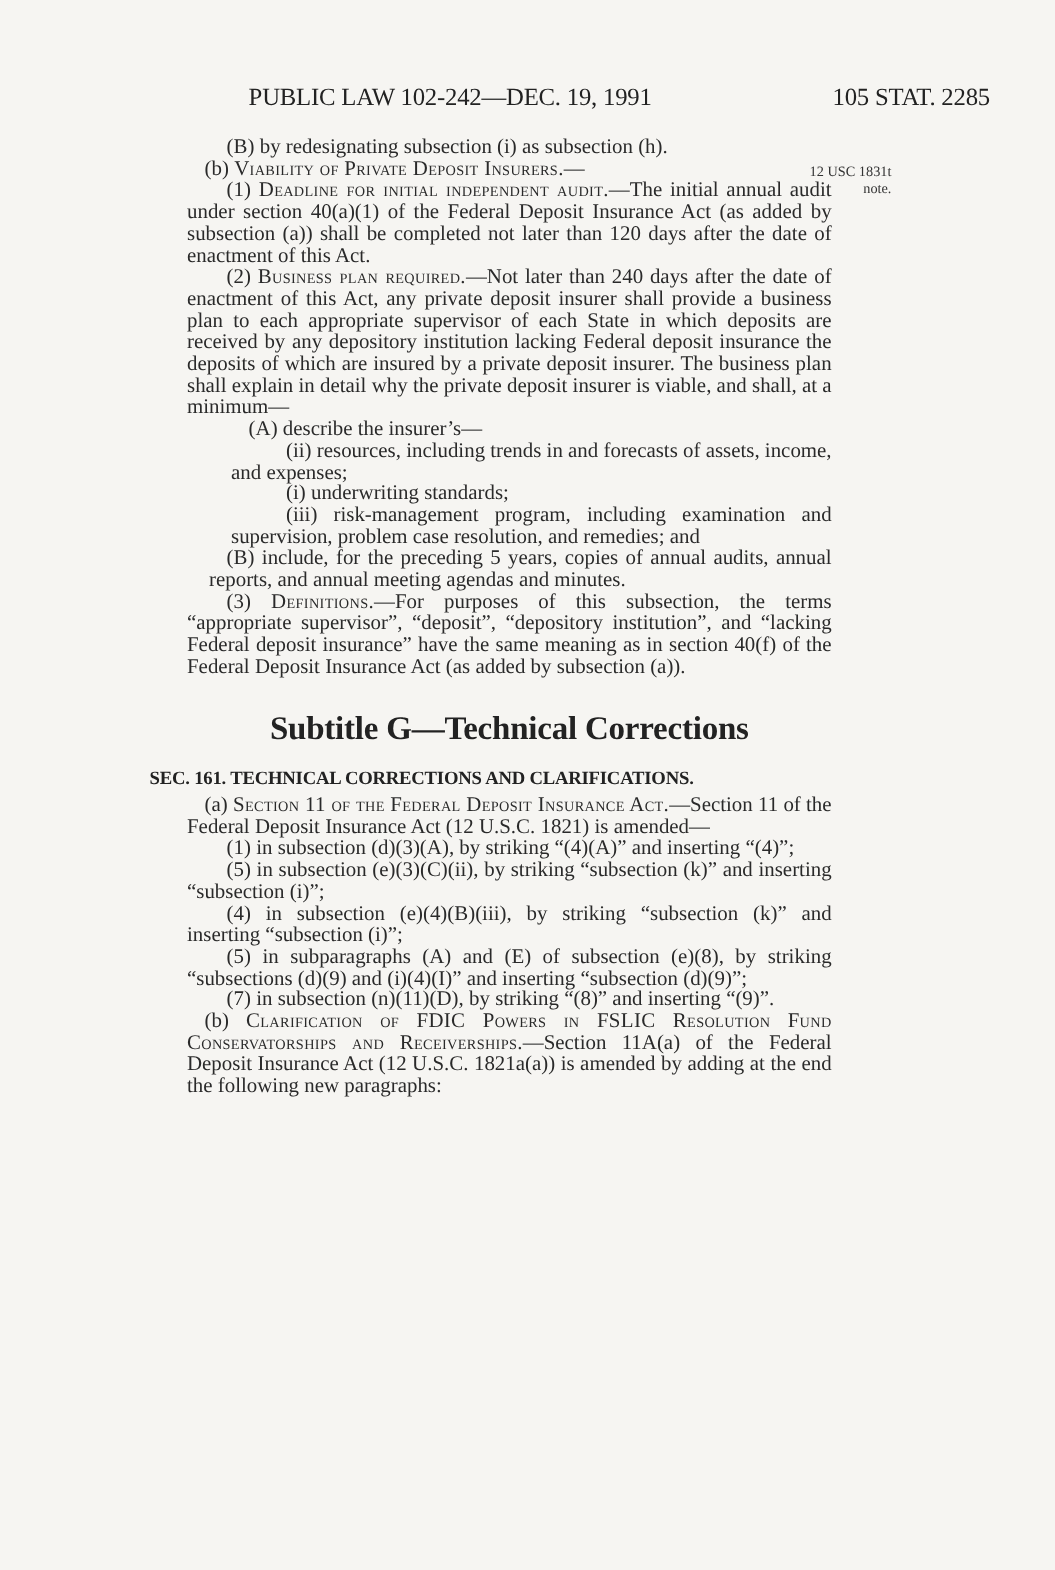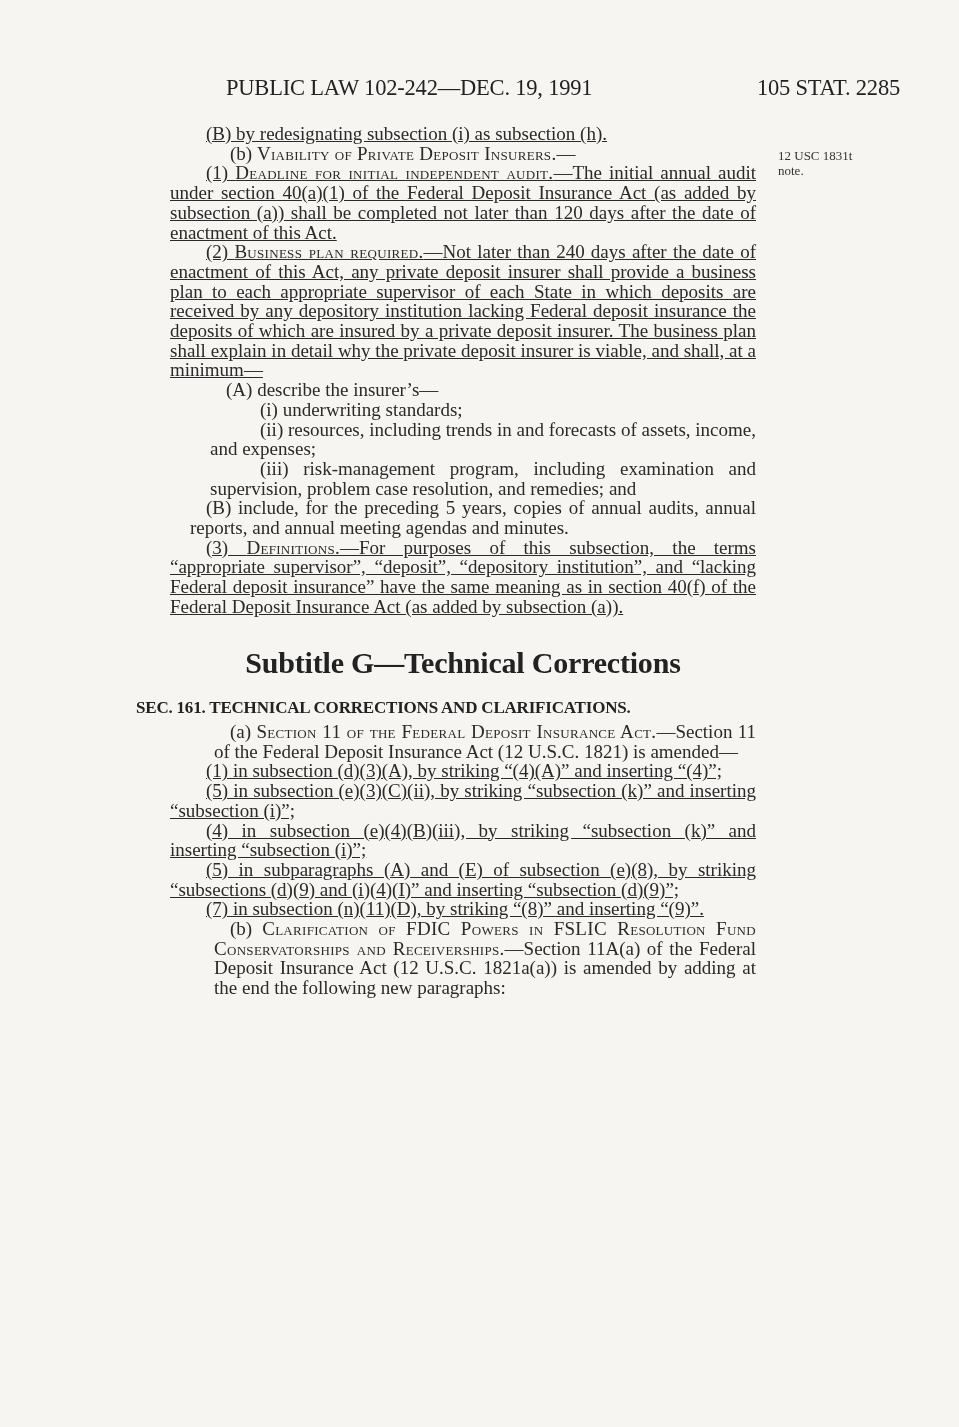--- a/index.html
+++ b/index.html
@@ -13,33 +13,33 @@
     }
     .page { position: absolute; left: 0; top: 0; width: 959px; height: 1427px; }
     .running-head {
       position: absolute; top: 75px; left: 226px; width: 674px;
       font-family: "Liberation Serif", serif;
       font-size: 22.5px; letter-spacing: -0.2px;
       display: flex; justify-content: space-between;
       color: #222;
     }
     .margin-note {
-      position: absolute; left: 778px; top: 148px;
+      position: absolute; left: 736px; top: 148px;
       font-family: "Liberation Serif", serif;
-      font-size: 13px; line-height: 15px; color: #333;
+      font-size: 13px; line-height: 15px; color: #333; text-align: right;
     }
     .body {
       position: absolute; left: 170px; top: 124px; width: 586px;
       font-family: "Liberation Serif", serif;
       font-size: 19px; line-height: 19.7px;
       color: #2a2a2a;
     }
     .p { text-align: justify; text-align-last: left; margin: 0; }
-    .ind1 { text-indent: 16px; margin-left: 44px; }
-    .ind2 { text-indent: 36px; text-decoration: underline; }
+    .ind1 { text-indent: 16px; }
+    .ind2 { text-indent: 36px; }
     .ind3 { padding-left: 40px; text-indent: 50px; }
     .ind2b { padding-left: 20px; text-indent: 16px; }
     .sc { font-variant: small-caps; letter-spacing: 0.3px; }
     .subtitle {
       font-family: "Liberation Serif", serif;
       font-weight: bold; font-size: 30px;
       text-align: center; margin: 36px 0 26px 0; letter-spacing: -0.2px;
       color: #222;
     }
     .sec-head {
@@ -66,22 +66,22 @@
   <div class="body">
     <p class="p ind2">(B) by redesignating subsection (i) as subsection (h).</p>
 
     <p class="p ind1"><span>(b) </span><span class="sc">Viability of Private Deposit Insurers.</span><span>—</span></p>
 
     <p class="p ind2"><span>(1) </span><span class="sc">Deadline for initial independent audit.</span><span>—The initial annual audit under section 40(a)(1) of the Federal Deposit Insurance Act (as added by subsection (a)) shall be completed not later than 120 days after the date of enactment of this Act.</span></p>
 
     <p class="p ind2"><span>(2) </span><span class="sc">Business plan required.</span><span>—Not later than 240 days after the date of enactment of this Act, any private deposit insurer shall provide a business plan to each appropriate supervisor of each State in which deposits are received by any depository institution lacking Federal deposit insurance the deposits of which are insured by a private deposit insurer. The business plan shall explain in detail why the private deposit insurer is viable, and shall, at a minimum—</span></p>
 
     <p class="p" style="padding-left:20px; text-indent:36px;">(A) describe the insurer’s—</p>
+    <p class="p ind3">(ii) resources, including trends in and forecasts of assets, income, and expenses;</p>
     <p class="p ind3">(i) underwriting standards;</p>
-    <p class="p ind3">(ii) resources, including trends in and forecasts of assets, income, and expenses;</p>
     <p class="p ind3">(iii) risk-management program, including examination and supervision, problem case resolution, and remedies; and</p>
     <p class="p ind2b">(B) include, for the preceding 5 years, copies of annual audits, annual reports, and annual meeting agendas and minutes.</p>
 
     <p class="p ind2"><span>(3) </span><span class="sc">Definitions.</span><span>—For purposes of this subsection, the terms “appropriate supervisor”, “deposit”, “depository institution”, and “lacking Federal deposit insurance” have the same meaning as in section 40(f) of the Federal Deposit Insurance Act (as added by subsection (a)).</span></p>
 
     <div class="subtitle">Subtitle G—Technical Corrections</div>
 
     <div class="sec-head">SEC. 161. TECHNICAL CORRECTIONS AND CLARIFICATIONS.</div>
 
     <p class="p ind1"><span>(a) </span><span class="sc">Section 11 of the Federal Deposit Insurance Act.</span><span>—Section 11 of the Federal Deposit Insurance Act (12 U.S.C. 1821) is amended—</span></p>

